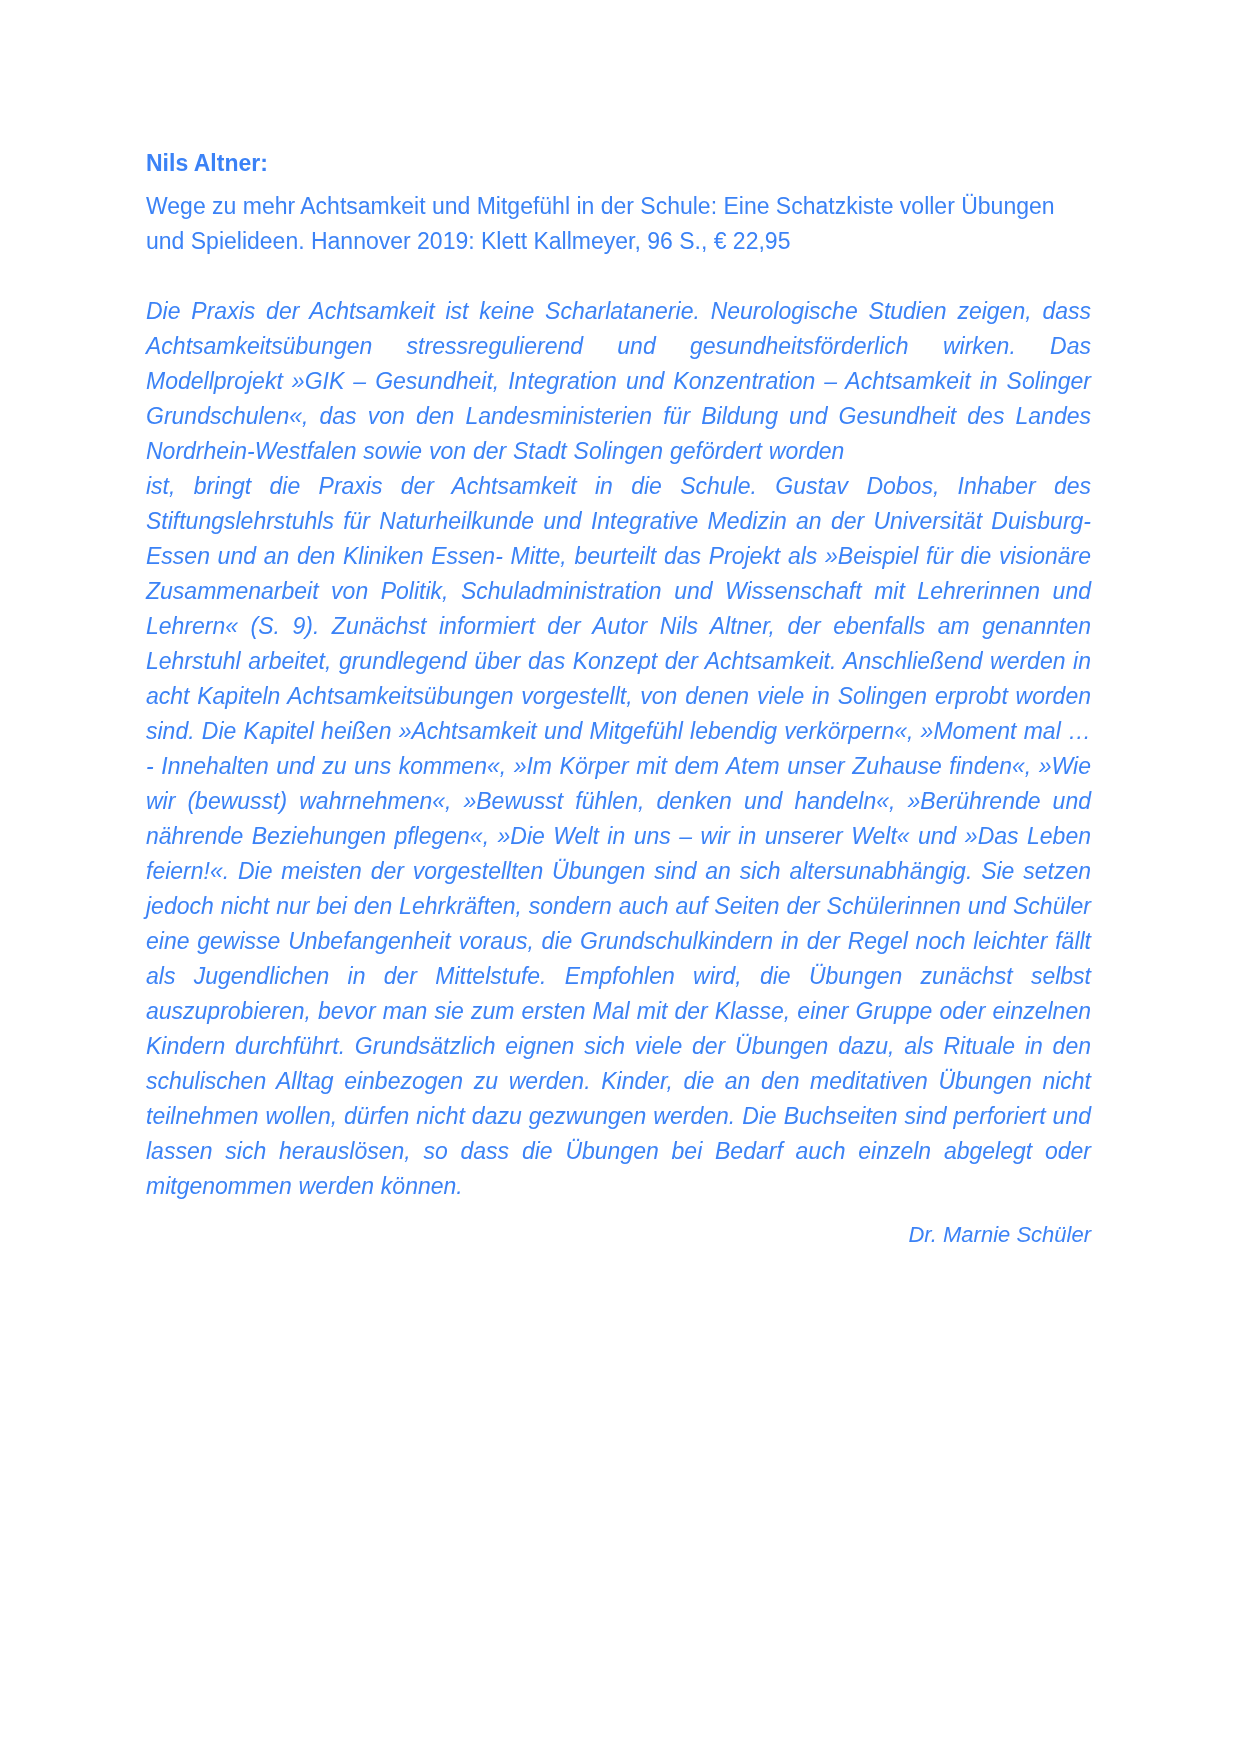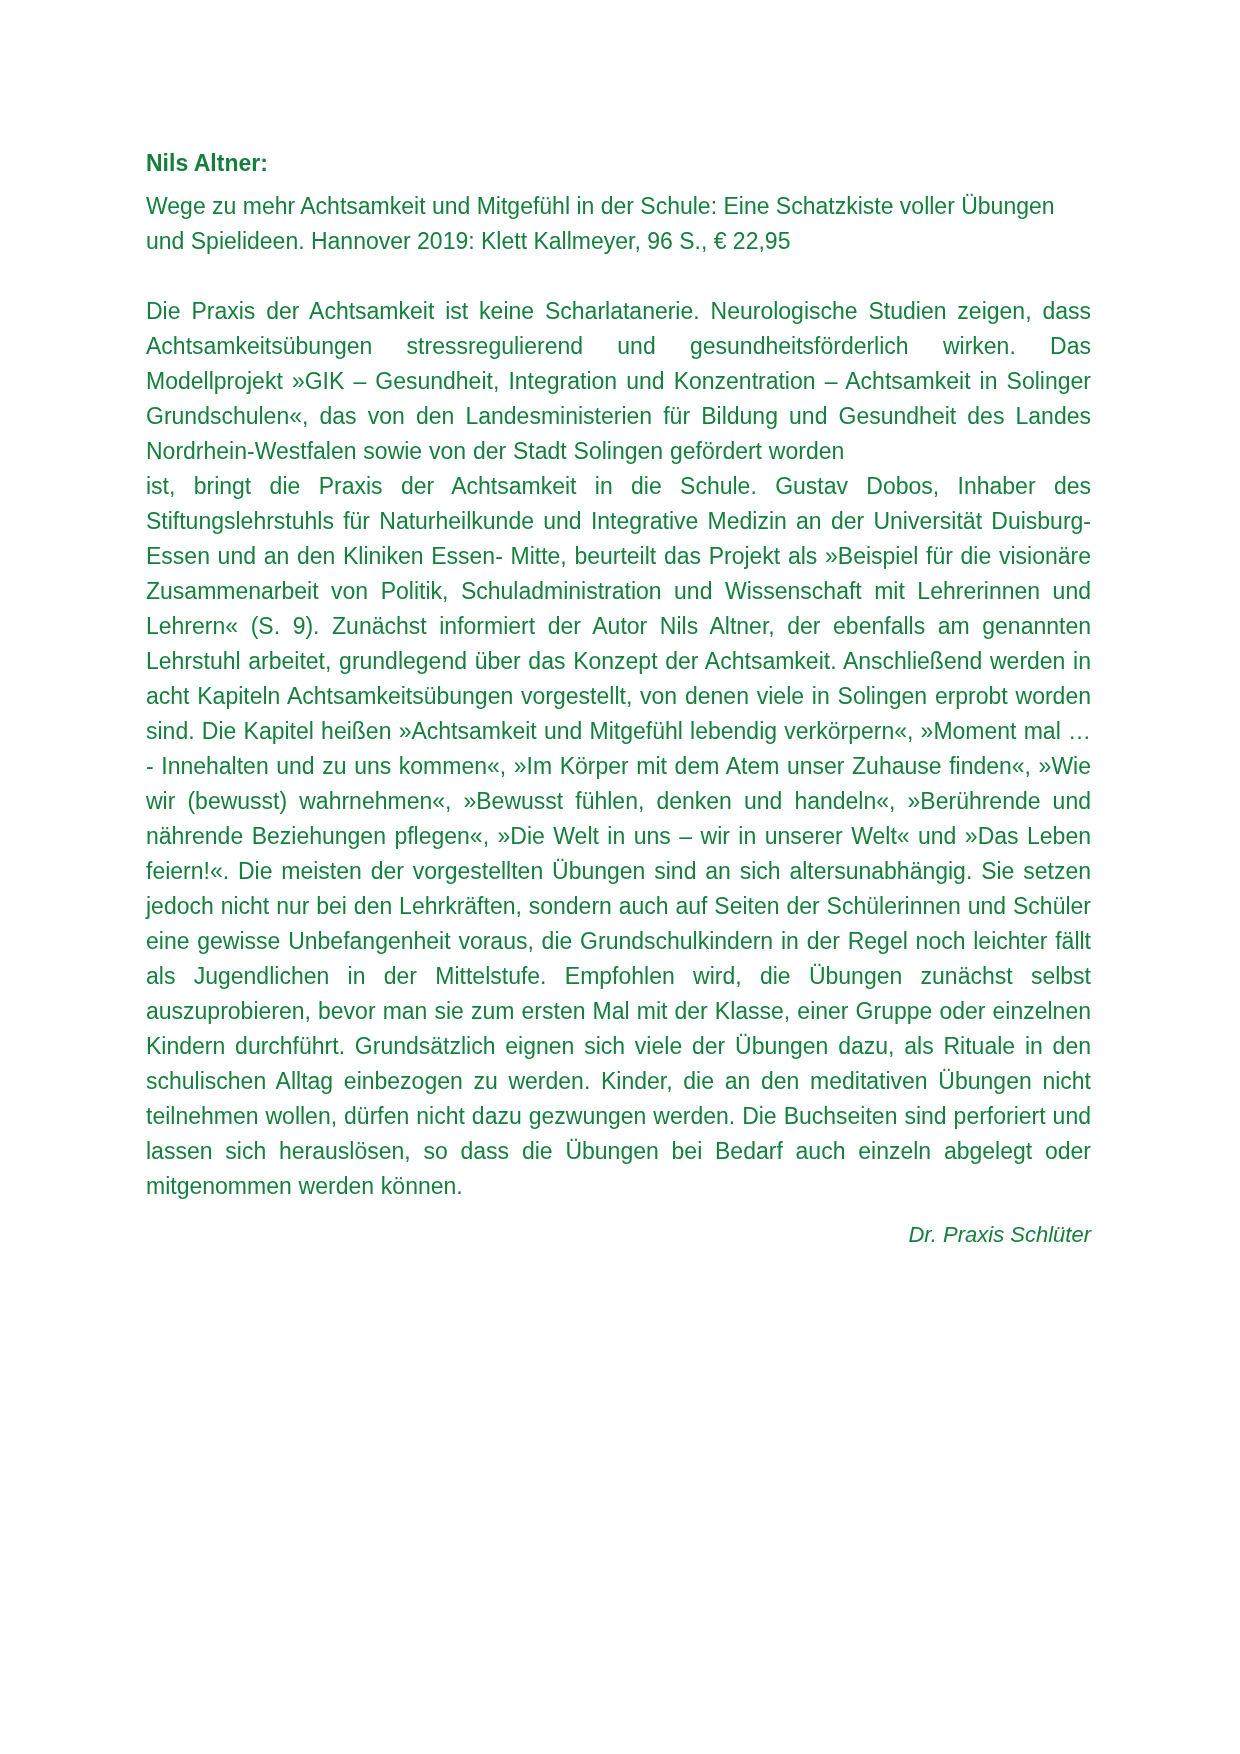--- a/index.html
+++ b/index.html
@@ -7,21 +7,21 @@
     padding: 0;
     background: #ffffff;
   }
   .page {
     position: relative;
     width: 1240px;
     height: 1754px;
     background: #ffffff;
     overflow: hidden;
     font-family: "Liberation Sans", sans-serif;
-    color: #15803d;
+    color: #3b82f6;
   }
   .content {
     position: absolute;
     left: 146px;
     top: 146px;
     width: 945px;
     font-size: 23px;
     line-height: 35px;
   }
   .author-heading {
@@ -33,20 +33,21 @@
   .title-block {
     margin: 0 0 35px 0;
     text-align: left;
   }
   .body-paragraph {
     margin: 0;
     text-align: justify;
     hyphens: none;
     -webkit-hyphens: none;
     word-spacing: 0.02em;
+    font-style: italic;
   }
   .signature {
     margin: 13px 0 0 0;
     text-align: right;
     font-style: italic;
     font-size: 22px;
     line-height: 35px;
   }
 </style>
 </head>
@@ -56,16 +57,16 @@
   <div class="content">
 
     <p class="author-heading">Nils Altner:</p>
 
     <p class="title-block body-like" style="margin-top:8px;">Wege zu mehr Achtsamkeit und Mitgefühl in der Schule: Eine Schatzkiste voller Übungen und Spielideen. Hannover 2019: Klett Kallmeyer, 96 S., € 22,95</p>
 
     <p class="body-paragraph">Die Praxis der Achtsamkeit ist keine Scharlatanerie. Neurologische Studien zeigen, dass Achtsamkeitsübungen stressregulierend und gesundheitsförderlich wirken. Das Modellprojekt »GIK – Gesundheit, Integration und Konzentration – Achtsamkeit in Solinger Grundschulen«, das von den Landesministerien für Bildung und Gesundheit des Landes Nordrhein-Westfalen sowie von der Stadt Solingen gefördert worden</p>
 
     <p class="body-paragraph">ist, bringt die Praxis der Achtsamkeit in die Schule. Gustav Dobos, Inhaber des Stiftungslehrstuhls für Naturheilkunde und Integrative Medizin an der Universität Duisburg- Essen und an den Kliniken Essen- Mitte, beurteilt das Projekt als »Beispiel für die visionäre Zusammenarbeit von Politik, Schuladministration und Wissenschaft mit Lehrerinnen und Lehrern« (S. 9). Zunächst informiert der Autor Nils Altner, der ebenfalls am genannten Lehrstuhl arbeitet, grundlegend über das Konzept der Achtsamkeit. Anschließend werden in acht Kapiteln Achtsamkeitsübungen vorgestellt, von denen viele in Solingen erprobt worden sind. Die Kapitel heißen »Achtsamkeit und Mitgefühl lebendig verkörpern«, »Moment mal … - Innehalten und zu uns kommen«, »Im Körper mit dem Atem unser Zuhause finden«, »Wie wir (bewusst) wahrnehmen«, »Bewusst fühlen, denken und handeln«, »Berührende und nährende Beziehungen pflegen«, »Die Welt in uns – wir in unserer Welt« und »Das Leben feiern!«. Die meisten der vorgestellten Übungen sind an sich altersunabhängig. Sie setzen jedoch nicht nur bei den Lehrkräften, sondern auch auf Seiten der Schülerinnen und Schüler eine gewisse Unbefangenheit voraus, die Grundschulkindern in der Regel noch leichter fällt als Jugendlichen in der  Mittelstufe. Empfohlen wird, die Übungen zunächst selbst auszuprobieren, bevor man sie zum ersten Mal mit der Klasse, einer Gruppe oder einzelnen Kindern durchführt. Grundsätzlich eignen sich viele der Übungen dazu, als Rituale in den schulischen Alltag einbezogen zu werden. Kinder, die an den meditativen Übungen nicht teilnehmen wollen, dürfen nicht dazu gezwungen werden. Die Buchseiten sind perforiert und lassen sich herauslösen, so dass die Übungen bei Bedarf auch einzeln abgelegt oder mitgenommen werden können.</p>
 
-    <p class="signature">Dr. Praxis Schlüter</p>
+    <p class="signature">Dr. Marnie Schüler</p>
 
   </div>
 </div>
 
 </body></html>

